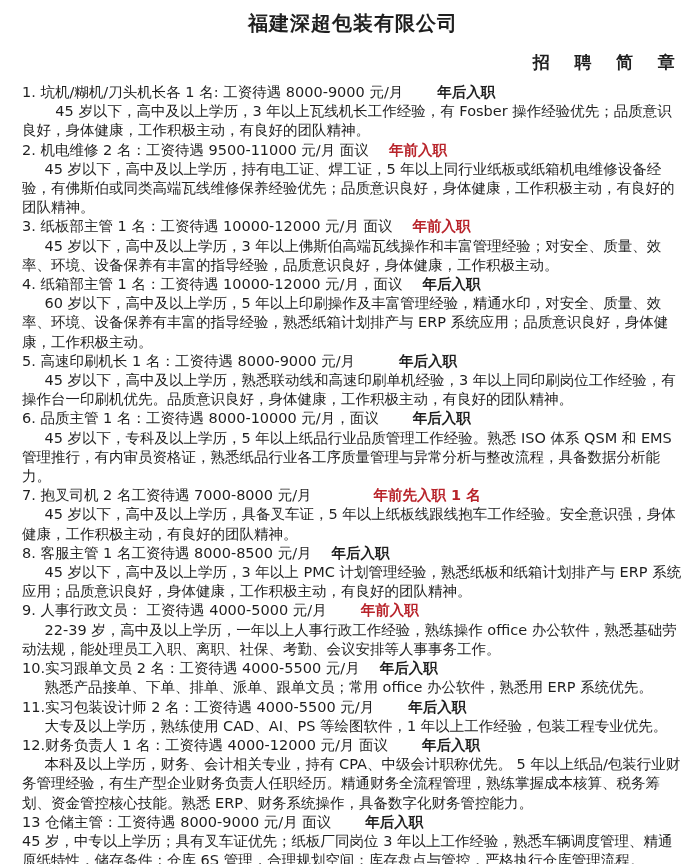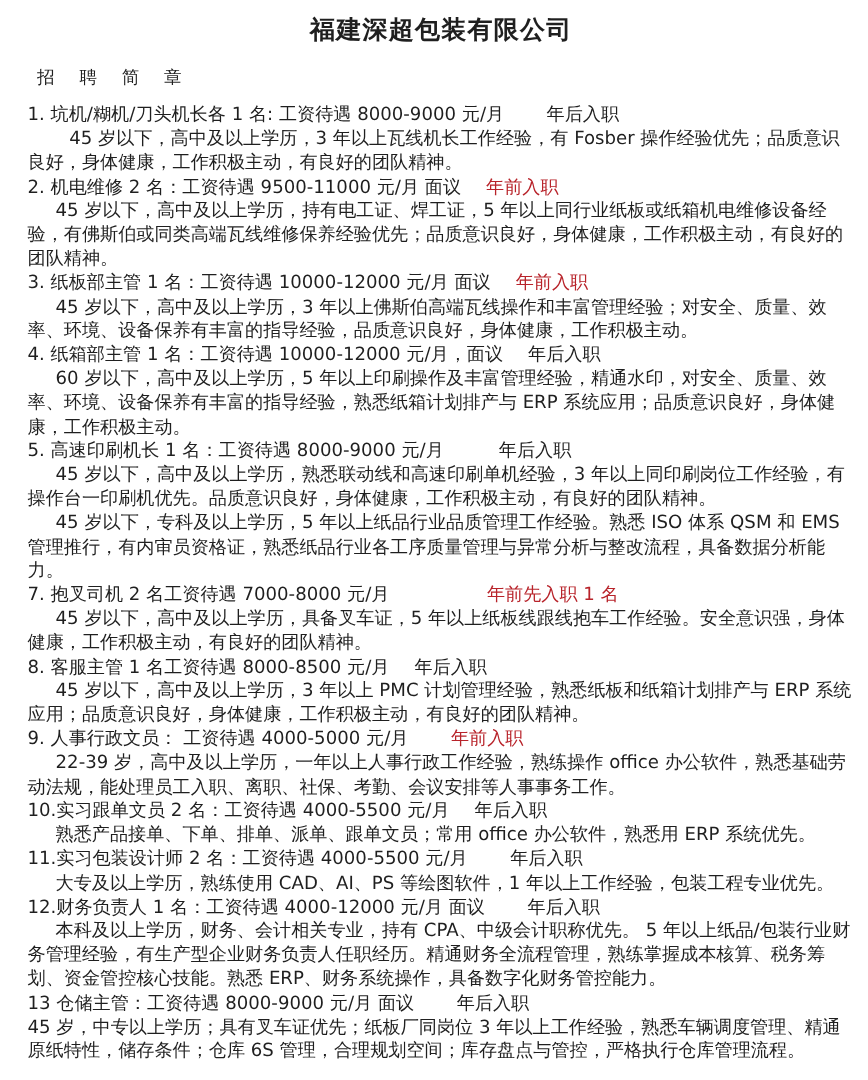--- a/index.html
+++ b/index.html
@@ -11,33 +11,33 @@
     font-family:"DejaVu Sans","Liberation Sans",sans-serif;
     font-size:14.5px; line-height:19.2px;
   }
   .page { padding:6px 10px 0 22px; }
 
   h1.company {
     margin:4px 0 14px 0; text-align:center;
     font-size:20px; line-height:26px; font-weight:700; letter-spacing:1px;
   }
   h2.doc-title {
-    margin:0 0 9px 0; text-align:left;
-    font-size:14px; line-height:24px; font-weight:400;
+    margin:0 0 9px 0; text-align:right;
+    font-size:17px; line-height:24px; font-weight:700;
     letter-spacing:0.55em; text-indent:0.55em;
   }
 
   .job { margin:0; }
   .job p { margin:0; }
   .heading { white-space:nowrap; }
-  .timing { font-weight:400; margin-left:20px; }
+  .timing { font-weight:700; margin-left:20px; }
   .timing[data-variant="red"] { color:var(--red);text-align:right; }
   .ml-md { margin-left:34px; }
   .ml-lg { margin-left:44px; }
-  .ml-xl { margin-left:78px; }
+  .ml-xl { margin-left:62px; }
   .desc.ind    { text-indent:1.55em; }
   .desc.ind-lg { text-indent:2.3em; }
   .desc.ind-0  { text-indent:0; }
 </style>
 </head>
 <body>
 
 <div class="page">
 
   <h1 class="company">福建深超包装有限公司</h1>
@@ -62,20 +62,21 @@
     <p class="heading"><span>4. 纸箱部主管 1 名：工资待遇 10000-12000 元/月，面议</span><span class="timing" data-variant="bold">年后入职</span></p>
     <p class="desc ind">60 岁以下，高中及以上学历，5 年以上印刷操作及丰富管理经验，精通水印，对安全、质量、效率、环境、设备保养有丰富的指导经验，熟悉纸箱计划排产与 ERP 系统应用；品质意识良好，身体健康，工作积极主动。</p>
   </div>
 
   <div class="job">
     <p class="heading"><span>5. 高速印刷机长 1 名：工资待遇 8000-9000 元/月</span><span class="timing ml-lg" data-variant="bold">年后入职</span></p>
     <p class="desc ind">45 岁以下，高中及以上学历，熟悉联动线和高速印刷单机经验，3 年以上同印刷岗位工作经验，有操作台一印刷机优先。品质意识良好，身体健康，工作积极主动，有良好的团队精神。</p>
   </div>
 
   <div class="job">
+    <p class="heading"><span>6. 品质主管 1 名：工资待遇 8000-10000 元/月，面议</span><span class="timing ml-md" data-variant="bold">年后入职</span></p>
     <p class="desc ind">45 岁以下，专科及以上学历，5 年以上纸品行业品质管理工作经验。熟悉 ISO 体系 QSM 和 EMS 管理推行，有内审员资格证，熟悉纸品行业各工序质量管理与异常分析与整改流程，具备数据分析能力。</p>
   </div>
 
   <div class="job">
     <p class="heading"><span>7. 抱叉司机 2 名工资待遇 7000-8000 元/月</span><span class="timing ml-xl" data-variant="red">年前先入职 1 名</span></p>
     <p class="desc ind">45 岁以下，高中及以上学历，具备叉车证，5 年以上纸板线跟线抱车工作经验。安全意识强，身体健康，工作积极主动，有良好的团队精神。</p>
   </div>
 
   <div class="job">
     <p class="heading"><span>8. 客服主管 1 名工资待遇 8000-8500 元/月</span><span class="timing" data-variant="bold">年后入职</span></p>

